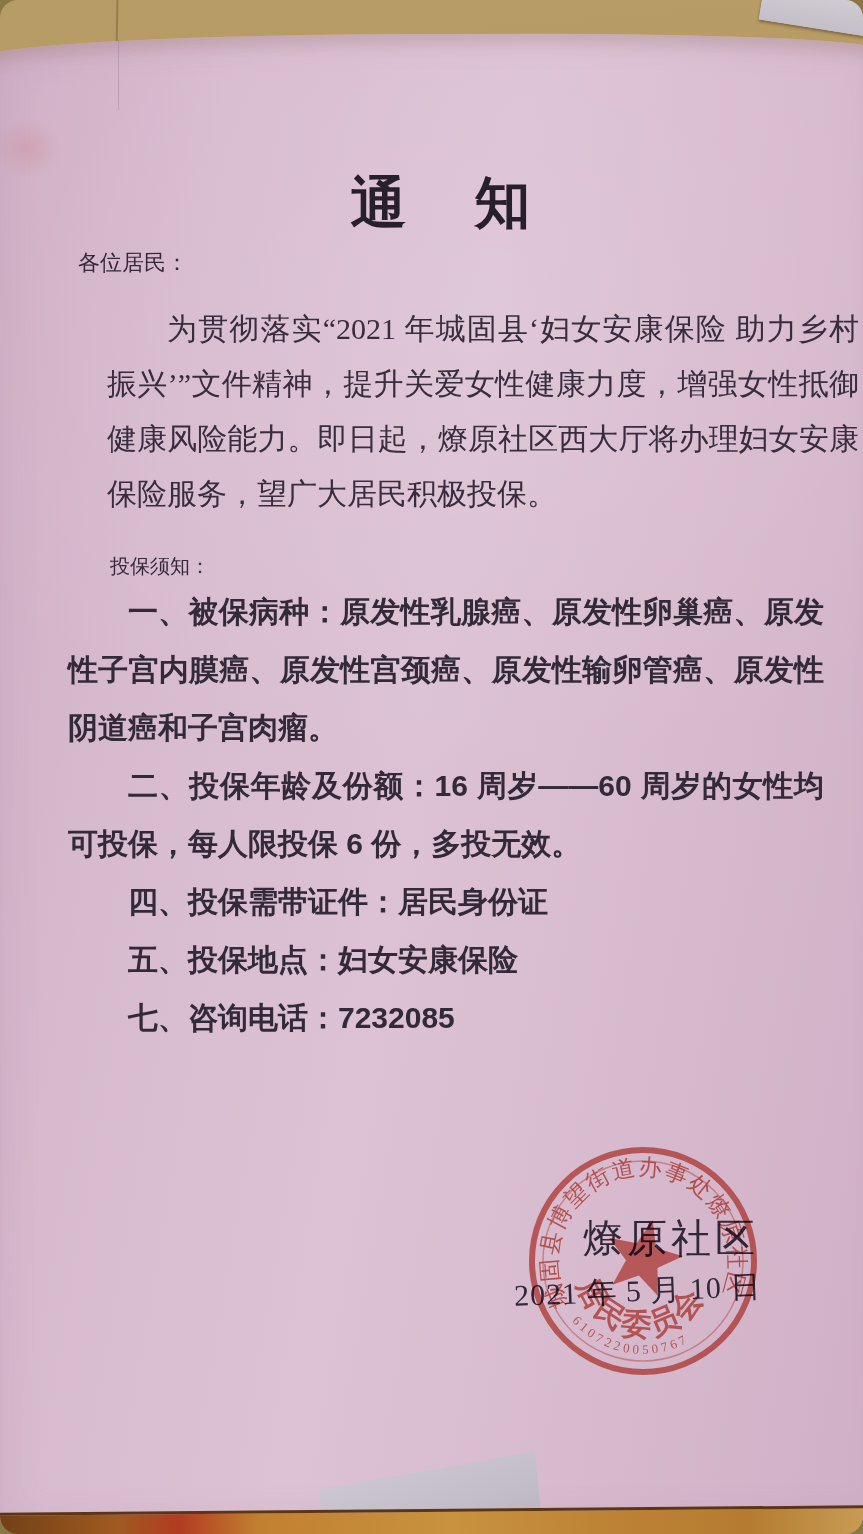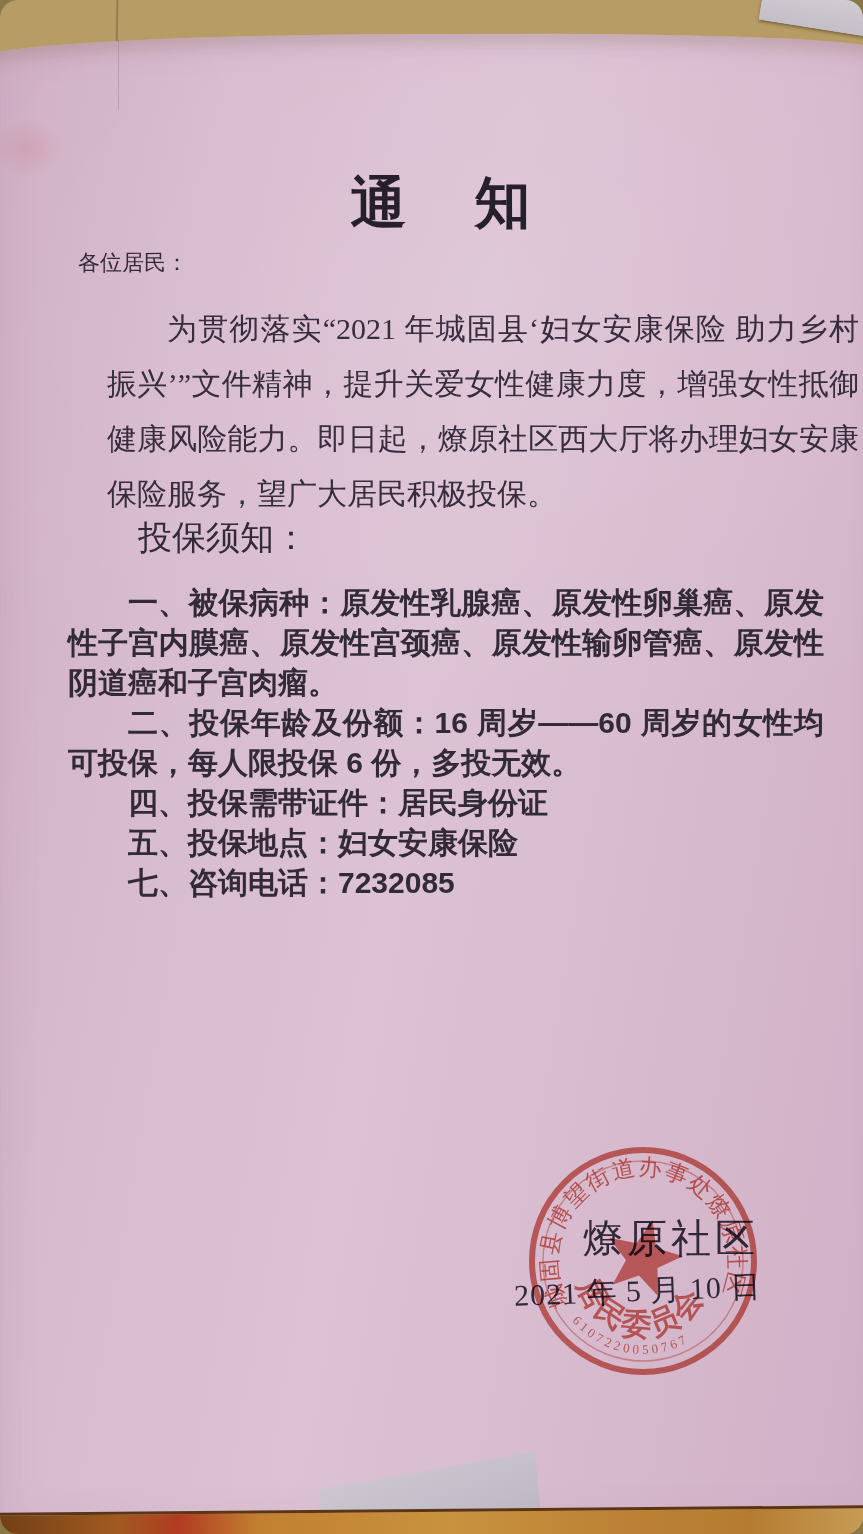--- a/index.html
+++ b/index.html
@@ -25,23 +25,23 @@
   .paper-crease{position:absolute;left:118px;top:40px;width:1px;height:70px;background:rgba(120,90,115,.25);}
   .smudge{position:absolute;left:-8px;top:118px;width:70px;height:60px;border-radius:50%;
           background:radial-gradient(closest-side,rgba(200,120,120,.25),rgba(200,120,120,0));}
 
   .txt{position:absolute;color:#33293a;}
   .doc-title{top:166px;left:0;width:100%;text-align:center;font-size:56px;font-weight:bold;
              color:#261f2c;letter-spacing:6px;padding-left:24px;box-sizing:border-box;}
   .salutation{top:248px;left:78px;font-size:22px;font-family:Liberation Mono, monospace;}
   .para{top:301px;left:70px;width:752px;font-size:30px;line-height:55px;
         text-indent:2em;text-align:justify;color:#372d3e;margin-left:37px;}
-  .section-label{top:515px;left:70px;font-size:34px;text-indent:2em;}
+  .section-label{top:553px;left:70px;font-size:20px;text-indent:2em;}
   .items{top:583px;left:68px;width:756px;}
-  .item{font-size:30px;line-height:40px;text-indent:2em;text-align:justify;
+  .item{font-size:30px;line-height:58px;text-indent:2em;text-align:justify;
         font-family:"Liberation Sans","DejaVu Sans",sans-serif;font-weight:600;color:#322a38;}
   .signature{top:1211px;left:583px;font-size:40px;letter-spacing:4px;color:#302739;}
   .date-line{top:1271px;left:514px;font-size:30px;letter-spacing:1px;color:#302739;
              transform:rotate(-2.2deg);}
 
   
   .seal{position:absolute;left:512px;top:1132px;width:262px;height:262px;
         mix-blend-mode:multiply;opacity:.88;}
   .seal text{font-family:"Liberation Serif","DejaVu Serif",serif;}
 

